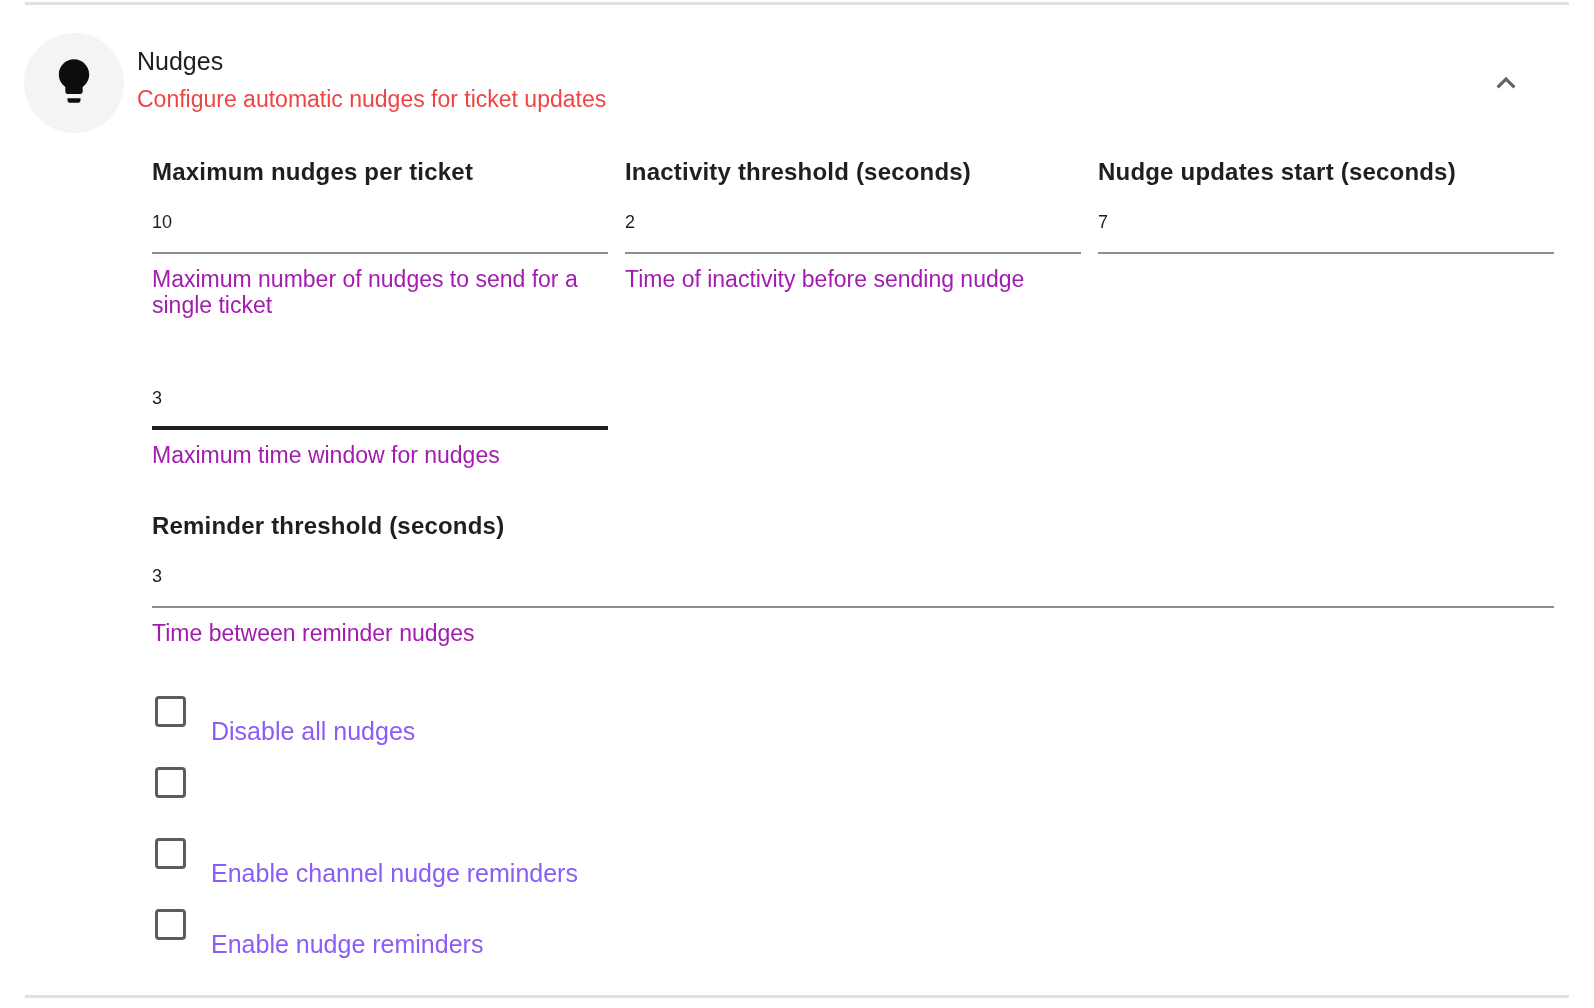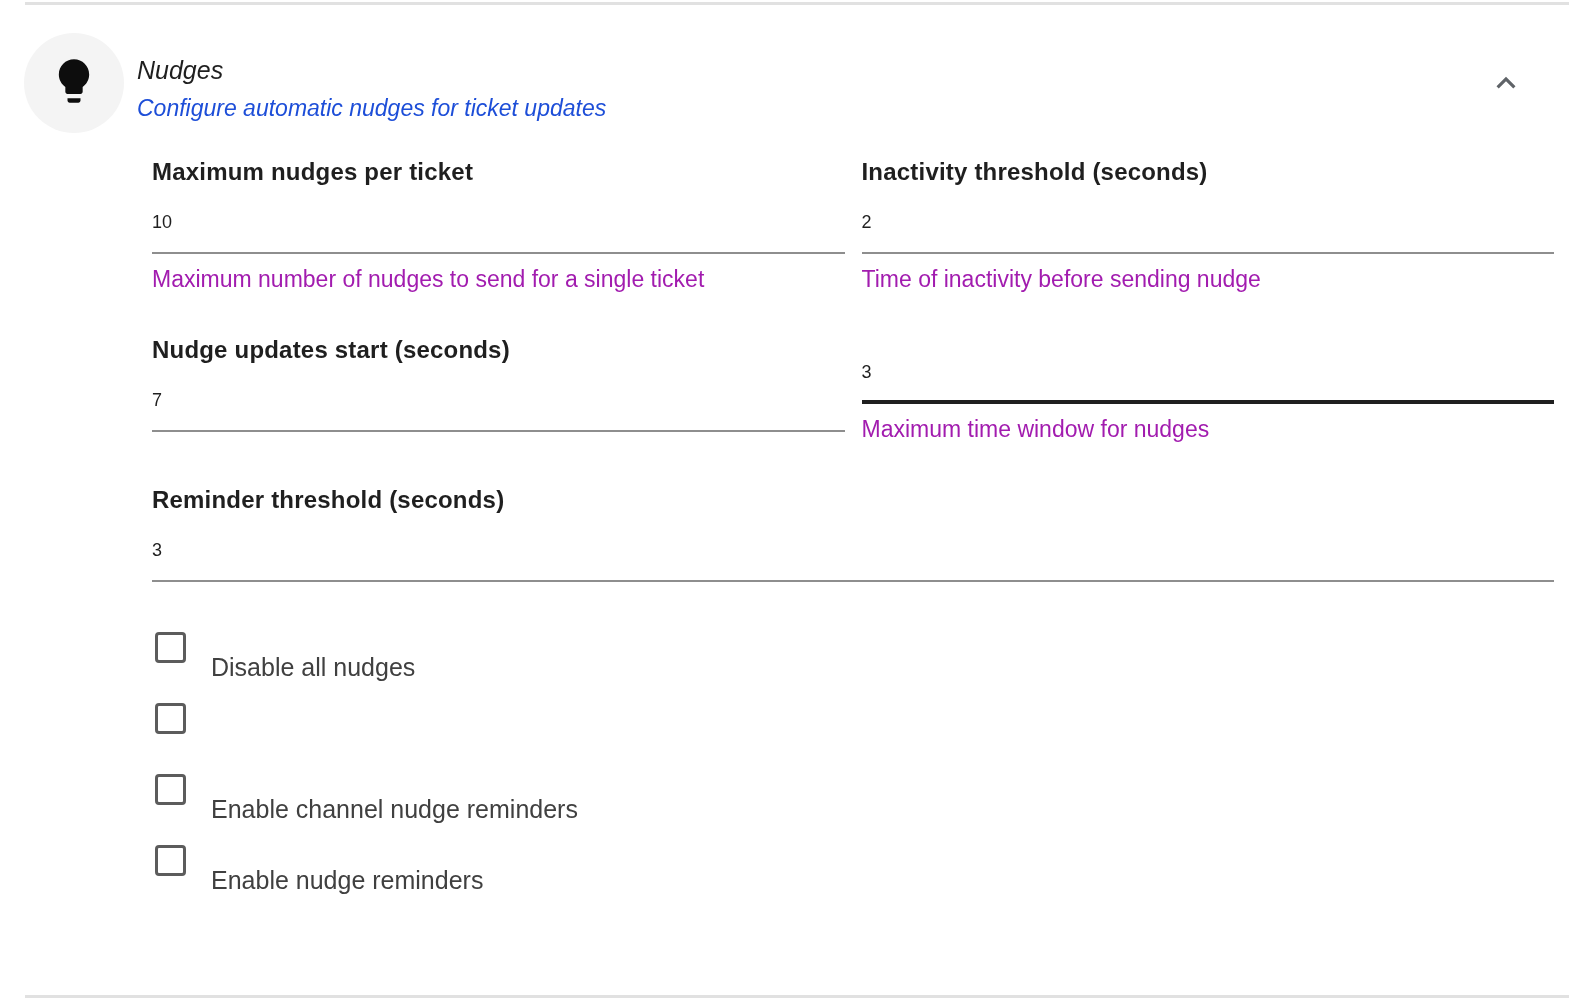--- a/index.html
+++ b/index.html
@@ -19,24 +19,23 @@
     height: 3px;
     background: #e1e1e1;
   }
   .divider.top { top: 2px; }
   .divider.bottom { top: 995px; }
 
   
   .header {
     position: relative;
     display: flex;
-    align-items: center;
+    align-items: flex-start;
     padding: 33px 40px 0 24px;
     height: 133px;
-    font-style: italic;
   }
   .avatar {
     width: 100px;
     height: 100px;
     border-radius: 50%;
     background: #f4f4f4;
     display: flex;
     align-items: center;
     justify-content: center;
     flex: 0 0 auto;
@@ -45,41 +44,41 @@
   .title {
     font-size: 25px;
     line-height: 33px;
     font-weight: 400;
     color: #1f1f1f;
   }
   .subtitle {
     font-size: 23px;
     line-height: 31px;
     margin-top: 6px;
-    color: #1d4ed8;
+    color: #ef4444;
   }
   .collapse-btn {
     position: absolute;
     top: 62px;
     right: 66px;
     width: 44px;
     height: 44px;
     border: none;
     background: transparent;
     display: flex;
     align-items: center;
     justify-content: center;
     cursor: pointer;
   }
 
   
   .fields-grid {
     margin: 25px 40px 0 152px;
     display: grid;
-    grid-template-columns: 1fr 1fr;
+    grid-template-columns: 1fr 1fr 1fr;
     column-gap: 17px;
     row-gap: 44px;
   }
   .field.full { grid-column: 1 / -1; }
   .field-label {
     font-size: 24px;
     font-weight: 700;
     line-height: 28px;
     letter-spacing: 0.2px;
     color: #1f1f1f;
@@ -124,21 +123,21 @@
     width: 31px;
     height: 31px;
     border: 3px solid #5c5c5c;
     border-radius: 4px;
     background: #ffffff;
     margin-right: 25px;
     flex: 0 0 auto;
   }
   .check-label {
     font-size: 25px;
-    color: #404040;
+    color: #8b5cf6;
     margin-top: 40px;
   }
 </style>
 </head>
 <body>
 
 <div class="divider top"></div>
 
 <div class="header">
   <div class="avatar">
@@ -181,20 +180,21 @@
   </div>
 
   <div class="field focused">
     <input class="field-input" type="text" value="3" style="">
     <div class="field-helper">Maximum time window for nudges</div>
   </div>
 
   <div class="field full">
     <div class="field-label">Reminder threshold (seconds)</div>
     <input class="field-input" type="text" value="3" style="">
+    <div class="field-helper">Time between reminder nudges</div>
   </div>
 
 </div>
 
 <div class="check-list">
 
   <label class="check-row">
     <span class="checkbox"></span>
     <span class="check-label">Disable all nudges</span>
   </label>

